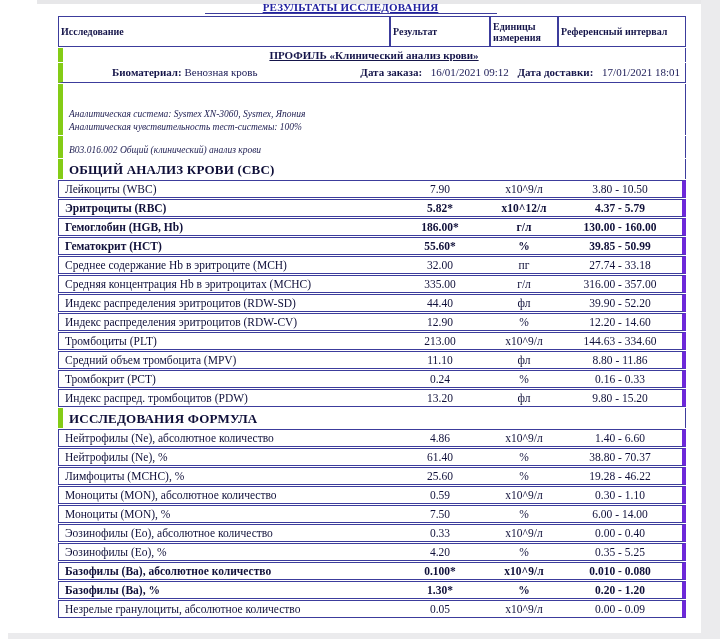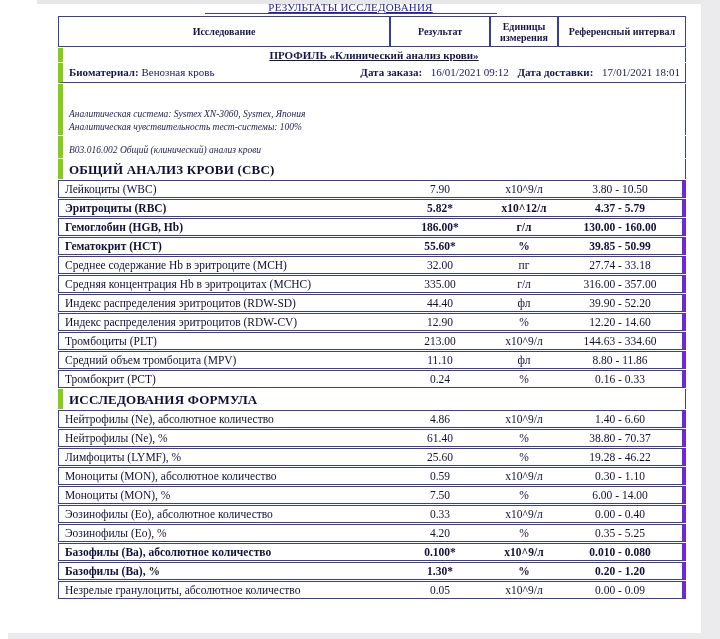--- a/index.html
+++ b/index.html
@@ -14,52 +14,52 @@
   .edge-right{left:701px;top:0;width:19px;height:639px;background:#ebebed;}
   .edge-bottom{left:8px;top:633px;width:712px;height:6px;background:#ebebed;}
 
   .doc{position:absolute;left:0;top:2;width:701px;}
 
   .title-wrap{
     width:292px;margin:0 auto;text-align:center;
     border-bottom:1px solid #3c3c9c;padding-bottom:0px;line-height:11px;
   }
   .title-wrap span{
-    font-size:11px;font-weight:normal;color:#2222a0;
+    font-size:11px;font-weight:bold;color:#2222a0;
     text-decoration:underline;letter-spacing:.2px;
   }
 
   table.results{
     margin:1px 0 0 58px;width:628px;table-layout:fixed;
     border-collapse:separate;border-spacing:0 1px;
   }
   col.c1{width:332px;} col.c2{width:100px;} col.c3{width:68px;} col.c4{width:128px;}
 
   td{overflow:hidden;}
 
   
   tr.cols td{
     border:1px solid #3c3c9c;
-    text-align:center;vertical-align:middle;
+    text-align:left;vertical-align:middle;
     font-weight:bold;font-size:10px;line-height:11px;
     height:27px;padding:1px 2px;color:#15154a;
   }
 
   
   td.lr{border-left:5px solid #84cc16;border-right:1px solid #3c3c9c;}
 
   tr.profile td{
     text-align:center;font-size:11px;font-weight:bold;
     padding:1px 0 0 0;line-height:13px;color:#15154a;
   }
   tr.profile span{text-decoration:underline;}
 
   tr.meta td{padding:2px 5px 3px 6px;font-size:11px;line-height:14px;
     border-bottom:1px solid #3c3c9c;color:#15154a;}
-  .meta-flex{display:flex;justify-content:space-between;align-items:baseline;}
+  .meta-flex{display:flex;justify-content:space-between;align-items:baseline;margin-left:43px;}
   .meta-flex b{font-weight:bold;}
   .meta-flex .val{font-weight:normal;color:#1a1a55;}
   .dates span.gap{display:inline-block;width:6px;}
 
   tr.analytics td{padding:24px 4px 1px 6px;}
   .ital{font-style:italic;font-size:9.5px;line-height:13px;color:#1c1c50;}
   tr.code td{padding:8px 4px 1px 6px;}
 
   td.section-header{
     font-weight:bold;font-size:13px;line-height:16px;
@@ -202,37 +202,43 @@
           <td>11.10</td>
           <td>фл</td>
           <td class="last">8.80 - 11.86</td>
         </tr>
         <tr class="data-row">
           <td class="first">Тромбокрит (PCT)</td>
           <td>0.24</td>
           <td>%</td>
           <td class="last">0.16 - 0.33</td>
         </tr>
+        <tr class="data-row">
+          <td class="first">Индекс распред. тромбоцитов (PDW)</td>
+          <td>13.20</td>
+          <td>фл</td>
+          <td class="last">9.80 - 15.20</td>
+        </tr>
         <tr>
           <td colspan="4" class="lr section-header">ИССЛЕДОВАНИЯ ФОРМУЛА</td>
         </tr>
         <tr class="data-row">
           <td class="first">Нейтрофилы (Ne), абсолютное количество</td>
           <td>4.86</td>
           <td>x10^9/л</td>
           <td class="last">1.40 - 6.60</td>
         </tr>
         <tr class="data-row">
           <td class="first">Нейтрофилы (Ne), %</td>
           <td>61.40</td>
           <td>%</td>
           <td class="last">38.80 - 70.37</td>
         </tr>
         <tr class="data-row">
-          <td class="first">Лимфоциты (LYMF), %</td>
+          <td class="first">Лимфоциты (MCHC), %</td>
           <td>25.60</td>
           <td>%</td>
           <td class="last">19.28 - 46.22</td>
         </tr>
         <tr class="data-row">
           <td class="first">Моноциты (MON), абсолютное количество</td>
           <td>0.59</td>
           <td>x10^9/л</td>
           <td class="last">0.30 - 1.10</td>
         </tr>

